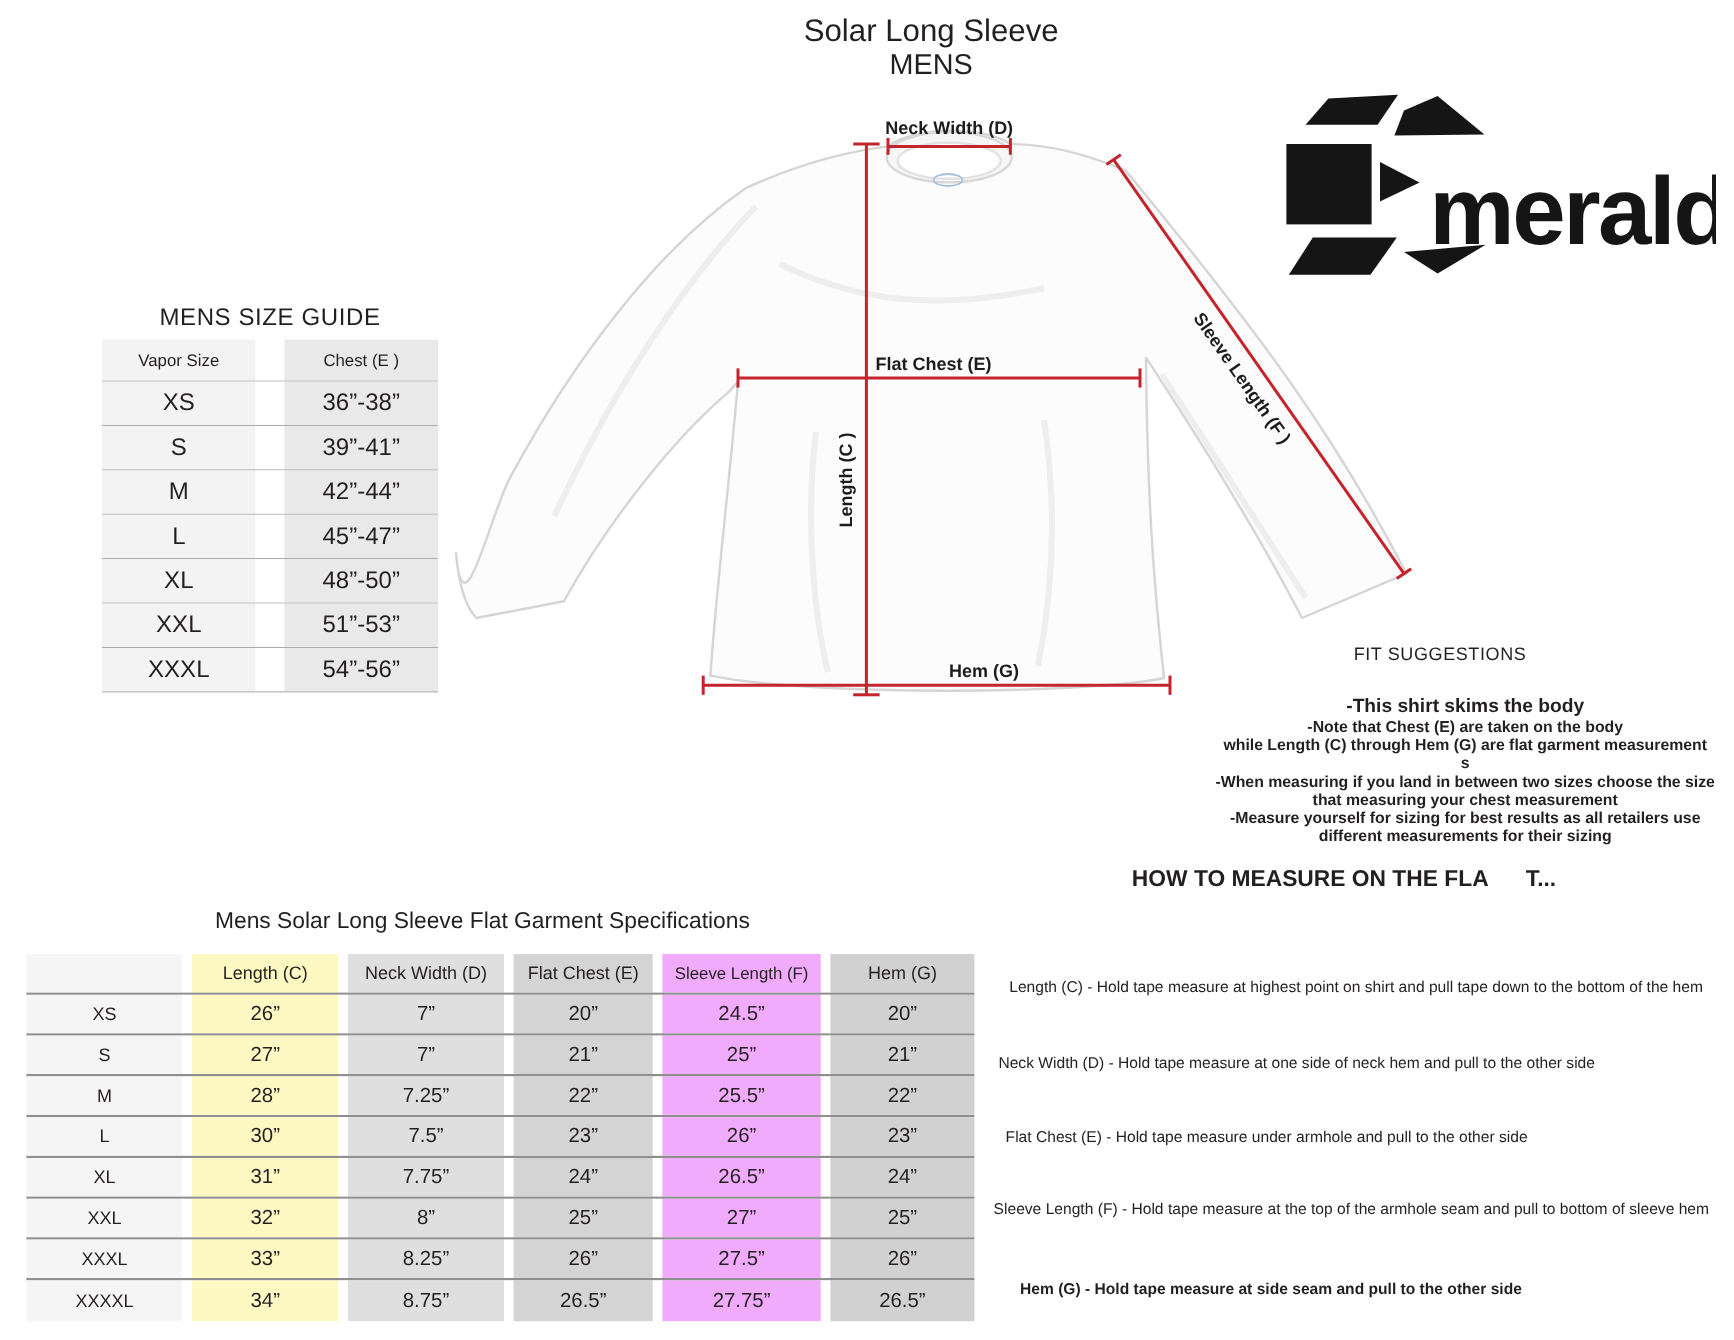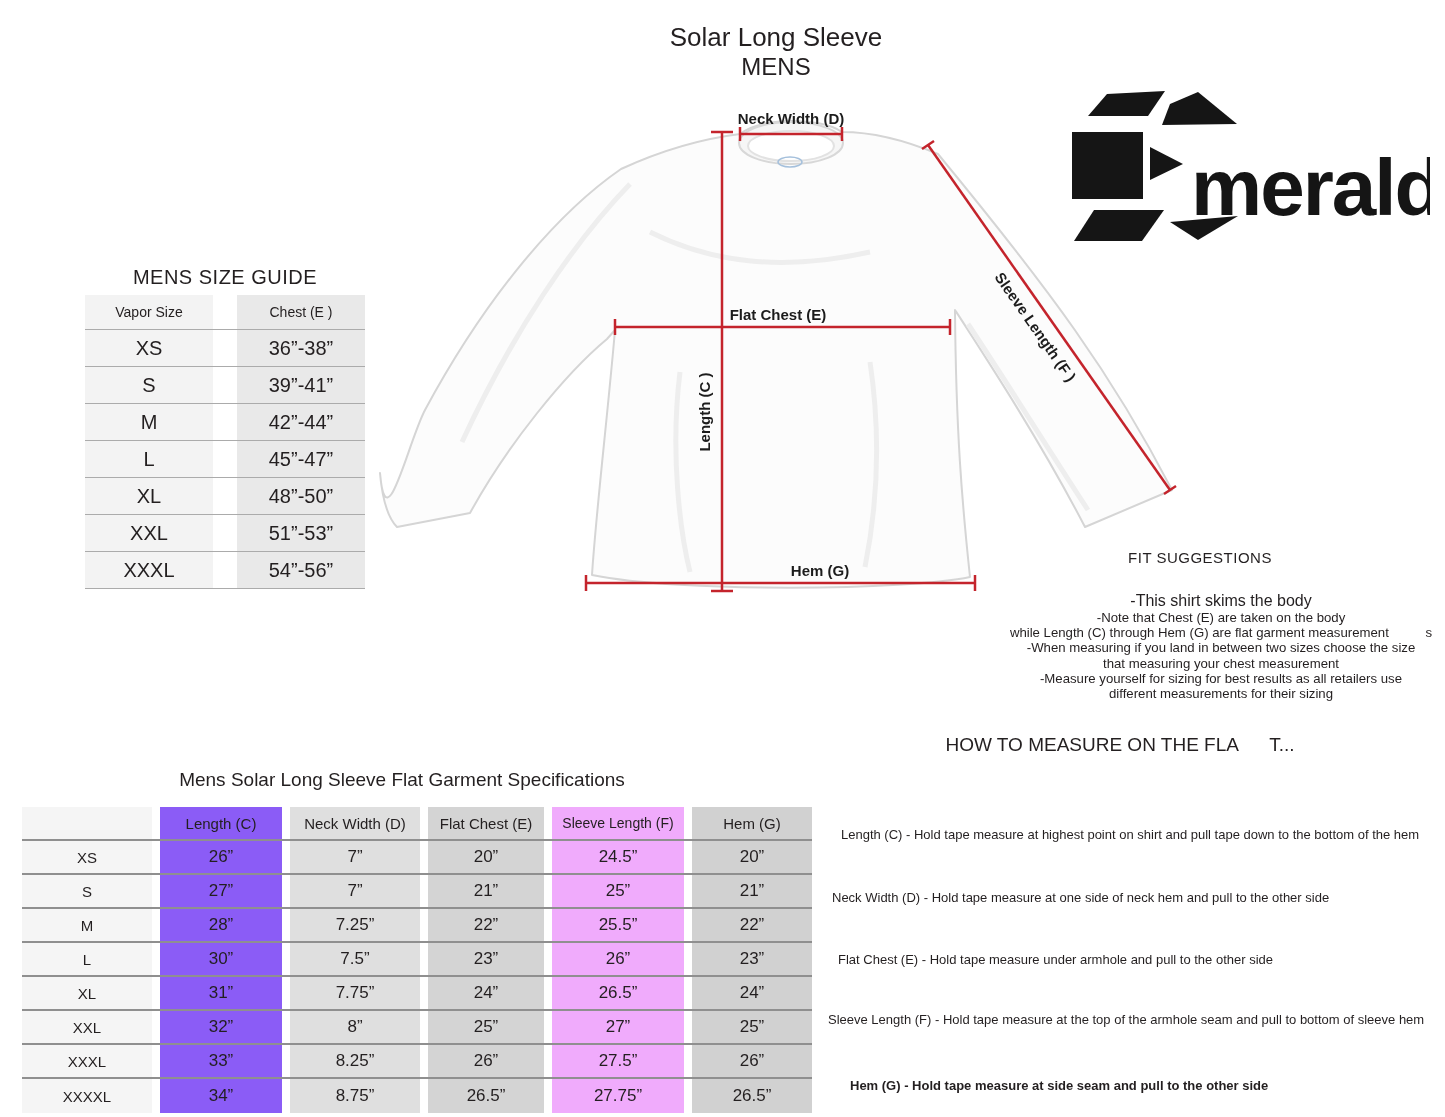--- a/index.html
+++ b/index.html
@@ -1,21 +1,21 @@
 <!DOCTYPE html>
 <html><head>
 <meta charset="utf-8">
 <style>
   html,body{margin:0;padding:0;}
   body{
     width:1445px;height:1117px;position:relative;background:#ffffff;
     font-family:"Liberation Sans", sans-serif;color:#231f20;overflow:hidden;
   }
-  .abs{position:absolute;margin-top:12px;}
-  .prewrap{white-space:pre-wrap;}
+  .abs{position:absolute;}
+  .prewrap{white-space:pre-wrap;font-weight:bold;}
 
   
   .title-block{left:576px;top:10px;width:400px;text-align:center;line-height:1.2;}
   .title-line1{font-size:26px;}
   .title-line2{font-size:24px;}
 
   
   .logo{left:1058px;top:75px;}
 
   
@@ -39,21 +39,21 @@
   .fit-line:first-child{font-size:16px;line-height:18px;}
 
   
   .spec-heading{left:22px;top:757px;width:760px;text-align:center;font-size:19px;}
   .spec-table{left:22px;top:795px;width:790px;}
   .srow{display:flex;height:34px;border-bottom:2px solid #8f8f8f;box-sizing:border-box;align-items:stretch;}
   .srow:last-child{border-bottom:none;}
   .c{display:flex;align-items:center;justify-content:center;font-size:17px;}
   .gap{width:8px;background:#ffffff;}
   .c0{width:130px;background:#f5f5f5;font-size:15px;}
-  .c1{width:122px;background:#8b5cf6;}
+  .c1{width:122px;background:#fef9c3;}
   .c2{width:130px;background:#dfdfdf;}
   .c3{width:116px;background:#d4d4d4;}
   .c4{width:132px;background:#f0abfc;}
   .c5{width:120px;background:#d1d1d1;}
   .srow.head .c{font-size:15px;}
   .srow.head .c4{font-size:14px;}
 
   
   .htm-heading{left:900px;top:722px;width:440px;text-align:center;font-size:19px;}
   .htm-line{font-size:13px;white-space:nowrap;}

